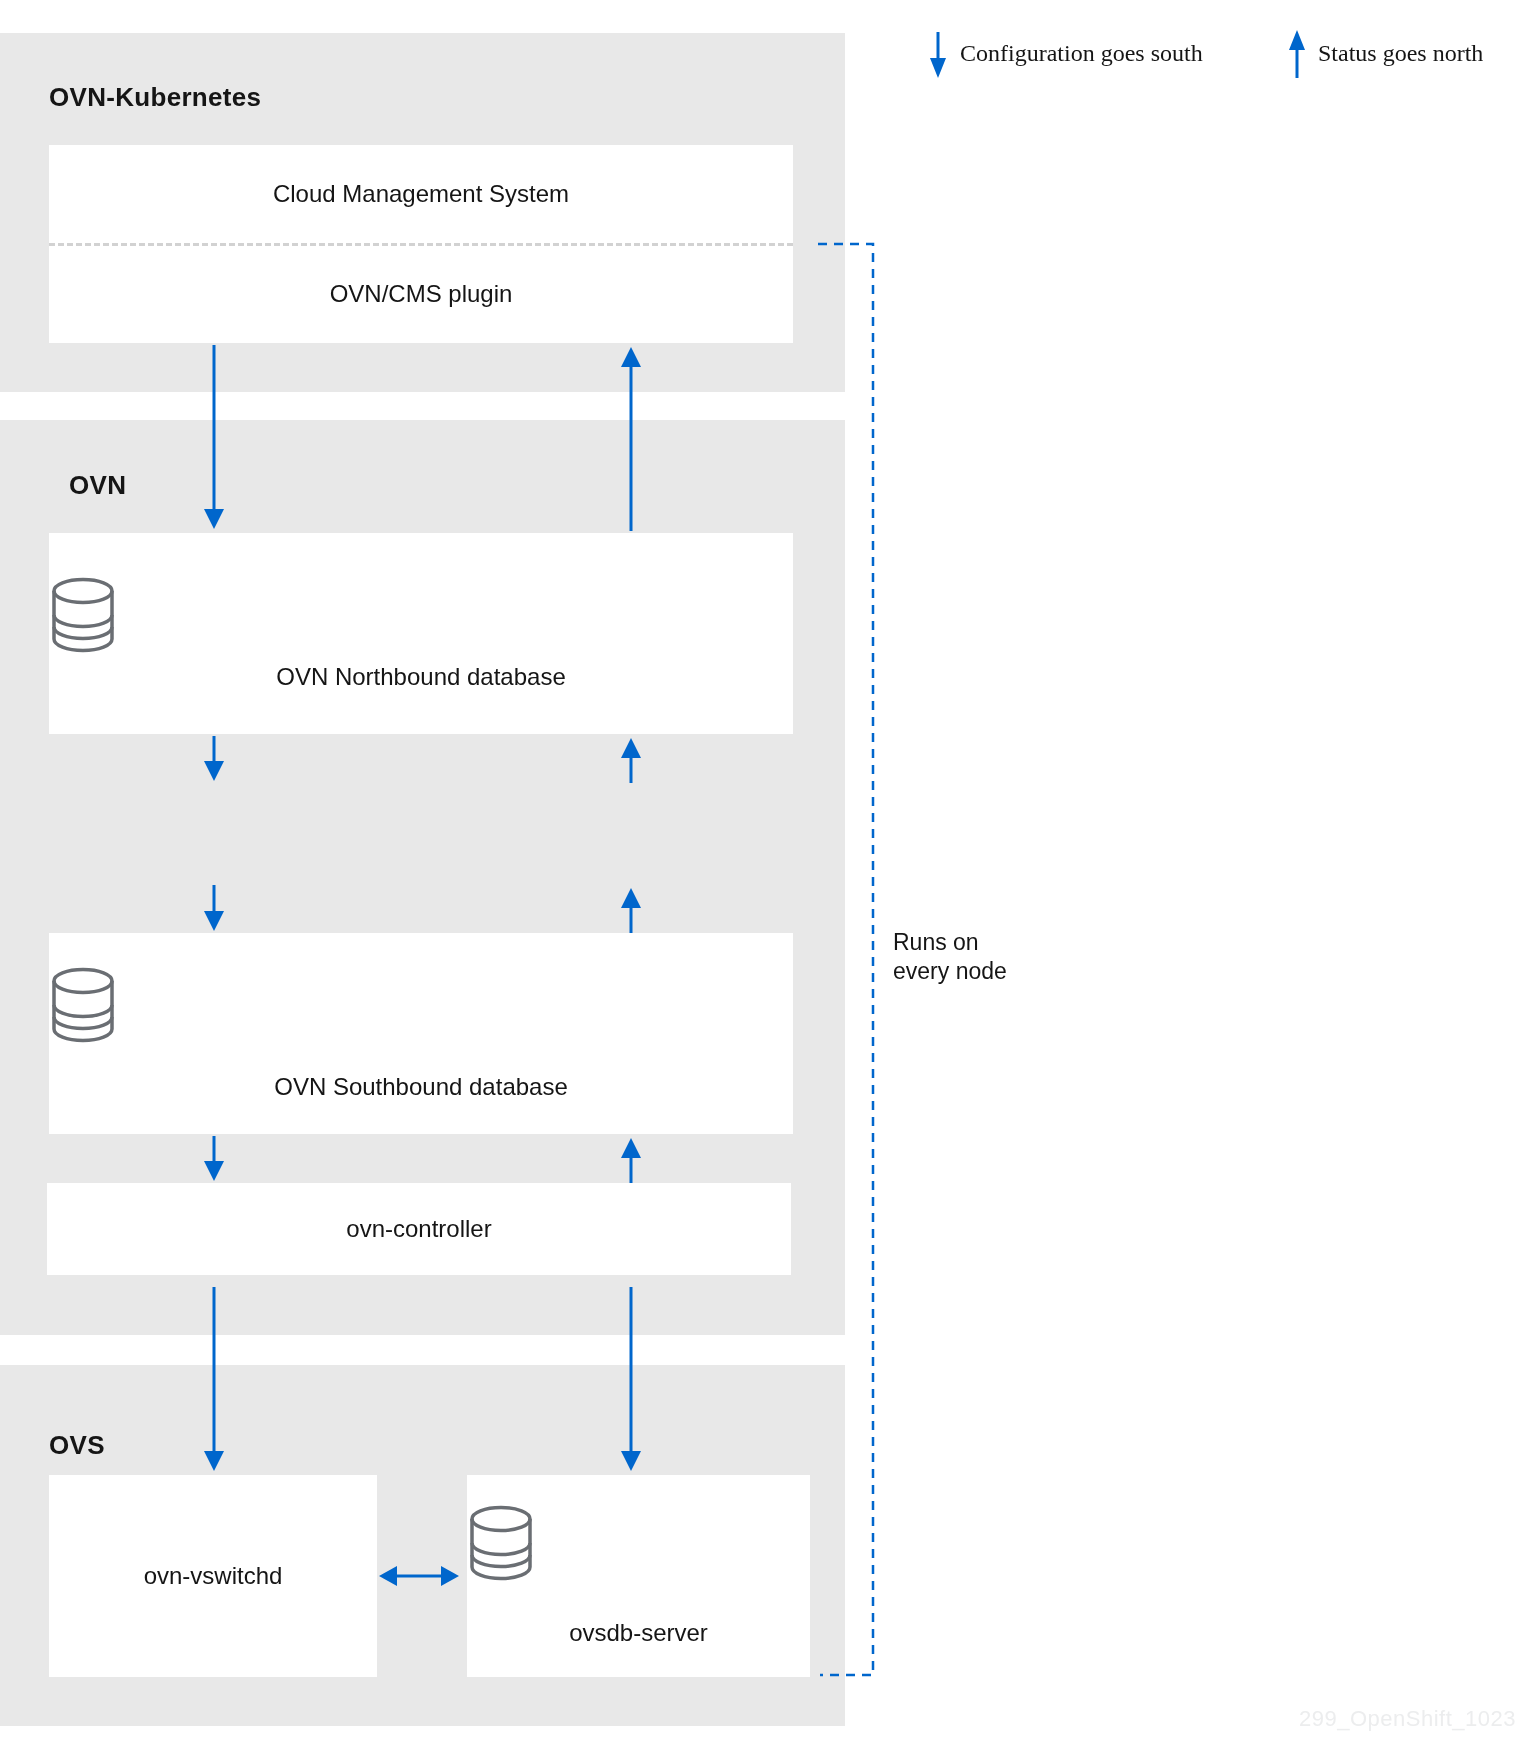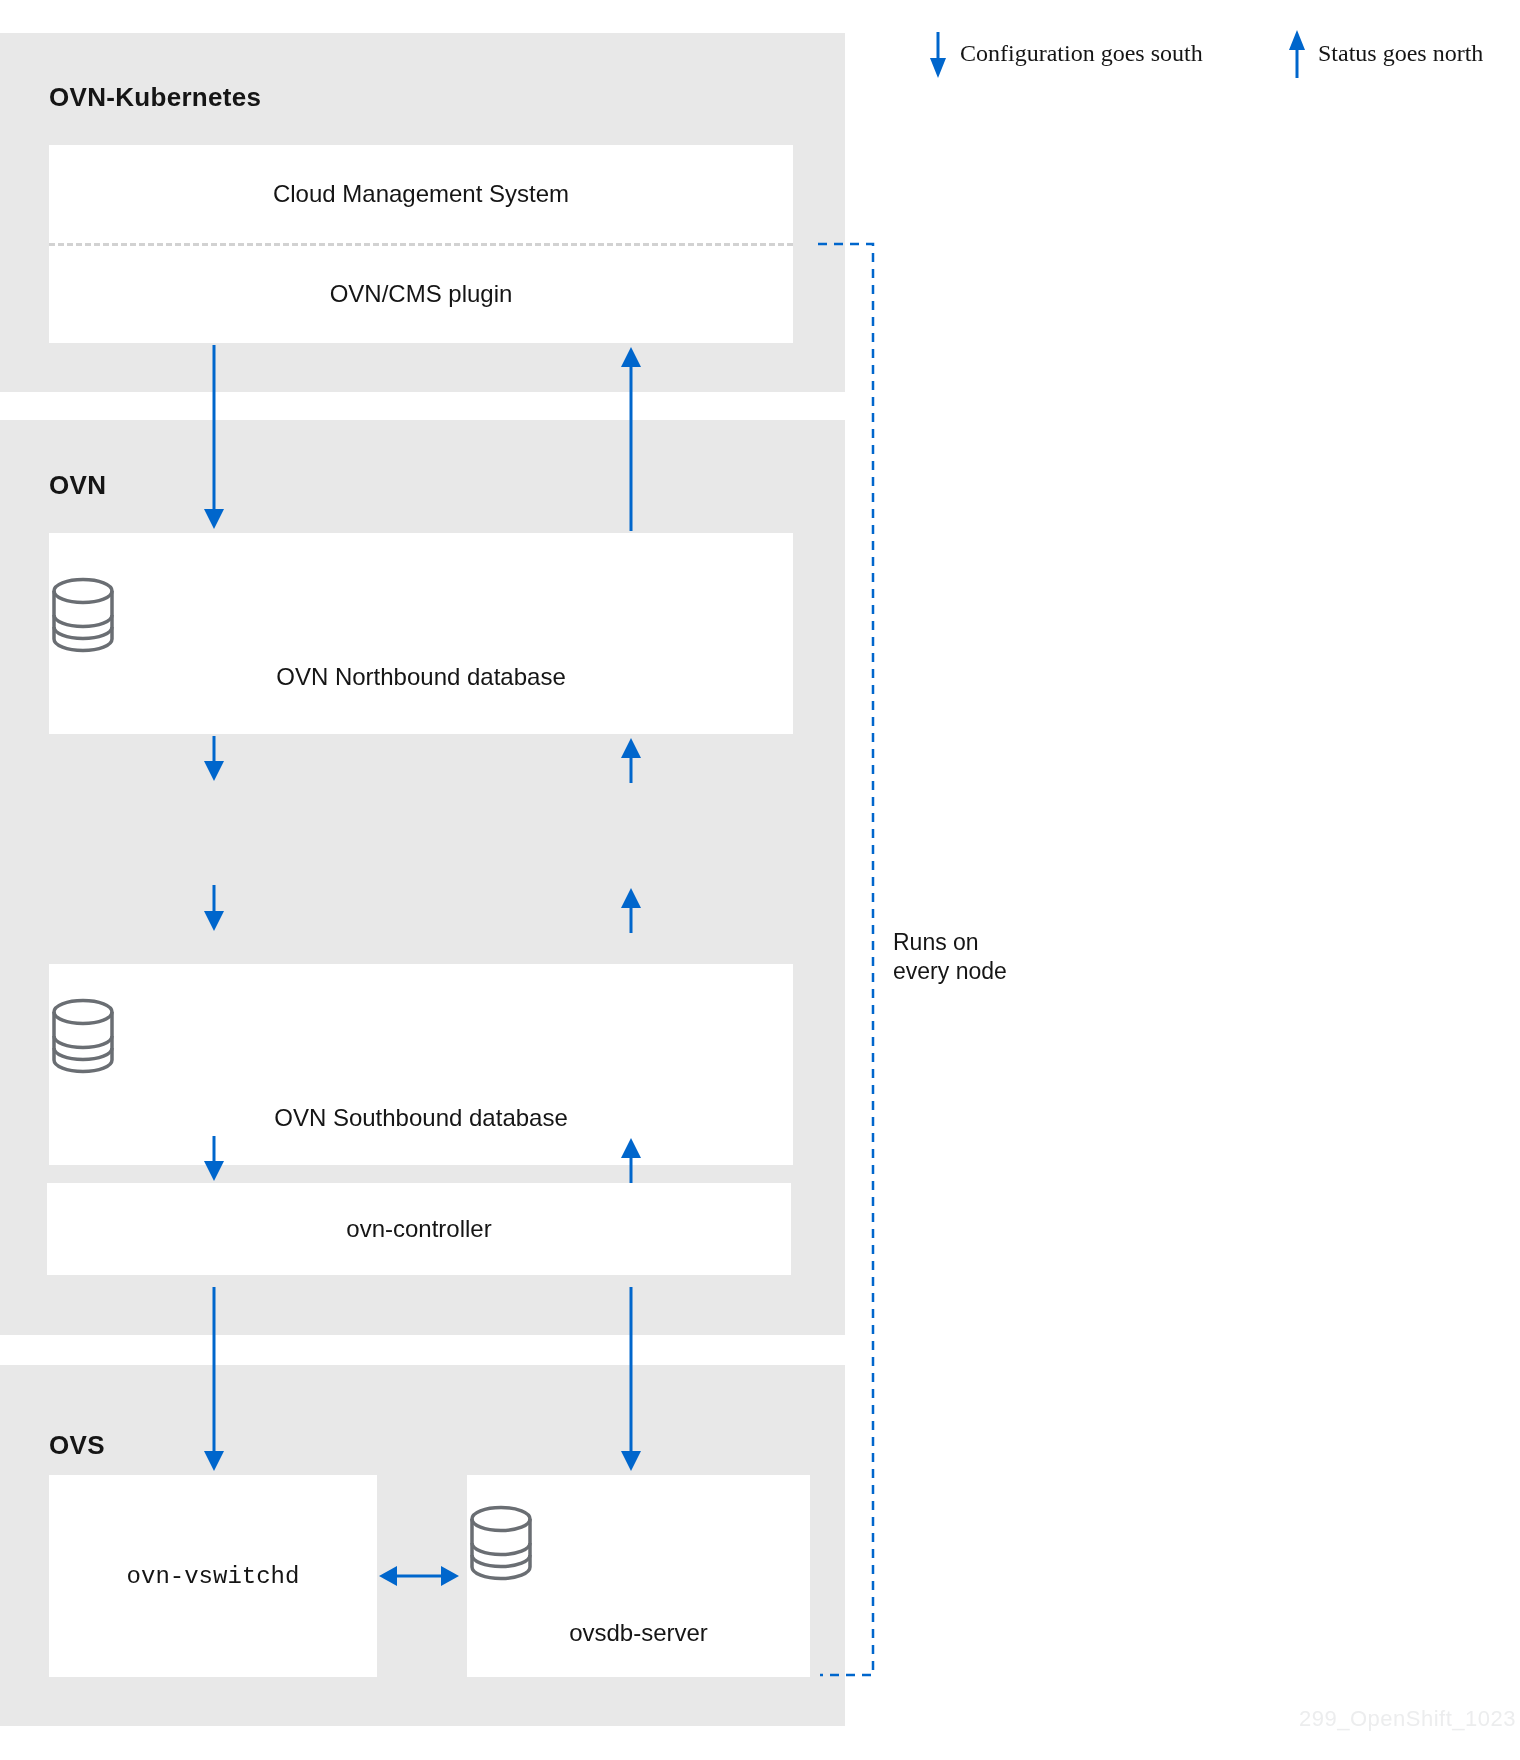--- a/index.html
+++ b/index.html
@@ -12,38 +12,38 @@
   .panel { position:absolute; left:0; width:845px; background:#e8e8e8; }
   .panel-1 { top:33px;   height:359px; }
   .panel-2 { top:420px;  height:915px; }
   .panel-3 { top:1365px; height:361px; }
 
   .section-title {
     position:absolute; left:49px;
     font-size:26px; font-weight:700; color:#151515; letter-spacing:0.3px;
   }
   .title-1 { top:82px; }
-  .title-2 { top:470px; }
+  .title-2 { top:470px;margin-left:20px; }
   .title-3 { top:1430px; }
 
   .box {
     position:absolute; background:#ffffff;
     display:flex; flex-direction:column; justify-content:center;
   }
   .box-label { font-size:24px; color:#151515; text-align:center; }
 
   .box-cms { left:49px; top:145px; width:744px; height:198px; padding:0; justify-content:stretch; }
   .box-cms .half { flex:1 1 50%; width:100%; display:flex; align-items:center; justify-content:center; }
   .box-cms .half.upper { border-bottom:3px dashed #d2d2d2; }
 
   .box-nbdb       { left:49px;  top:533px;  width:744px; height:201px; gap:8px; }
   .box-northd     { left:49px;  top:783px;  width:744px; height:100px; }
-  .box-sbdb       { left:49px;  top:964px;  width:744px; height:201px; gap:28px; }
+  .box-sbdb       { left:49px;  top:933px;  width:744px; height:201px; gap:28px; }
   .box-controller { left:41px;  top:1183px; width:744px; height:92px;margin-left:6px; }
-  .box-vswitchd   { left:49px;  top:1475px; width:328px; height:202px;font-family:Liberation Mono, monospace; }
+  .box-vswitchd   { left:49px;  top:1475px; width:328px; height:202px; }
   .box-ovsdb      { left:467px; top:1475px; width:343px; height:202px; gap:36px; }
 
   svg.arrow, svg.bracket, svg.db-icon { display:block; }
   .abs { position:absolute; }
 
   .legend-item { position:absolute; top:30px; display:flex; align-items:flex-start; }
   .legend-label { position:absolute; font-size:24px; color:#151515; top:40px;font-family:Liberation Serif, serif; }
 
   .runs-on {
     position:absolute; left:893px; top:928px;

